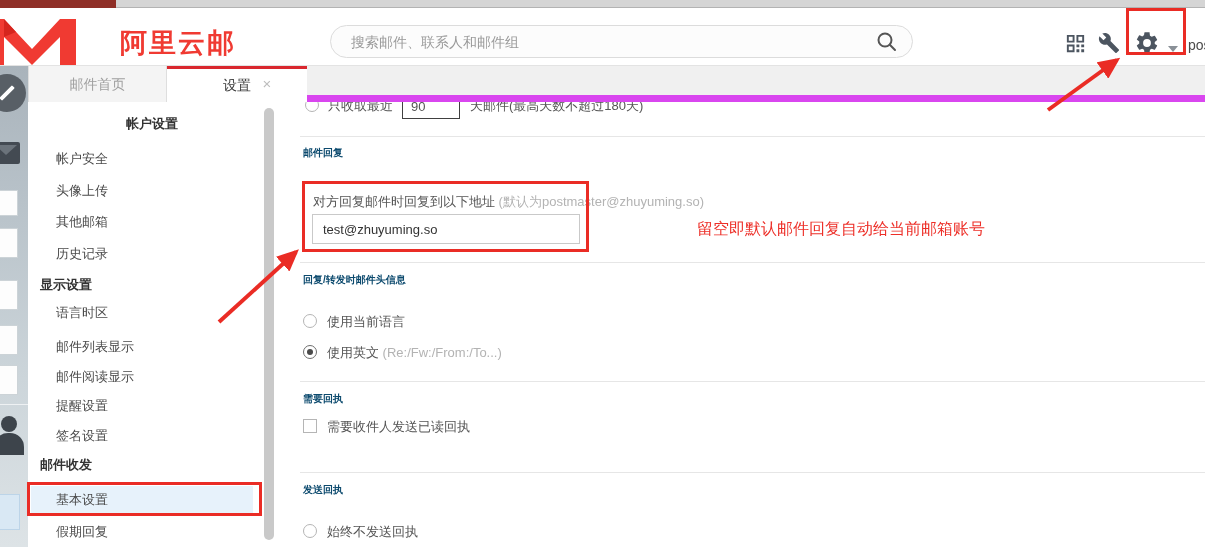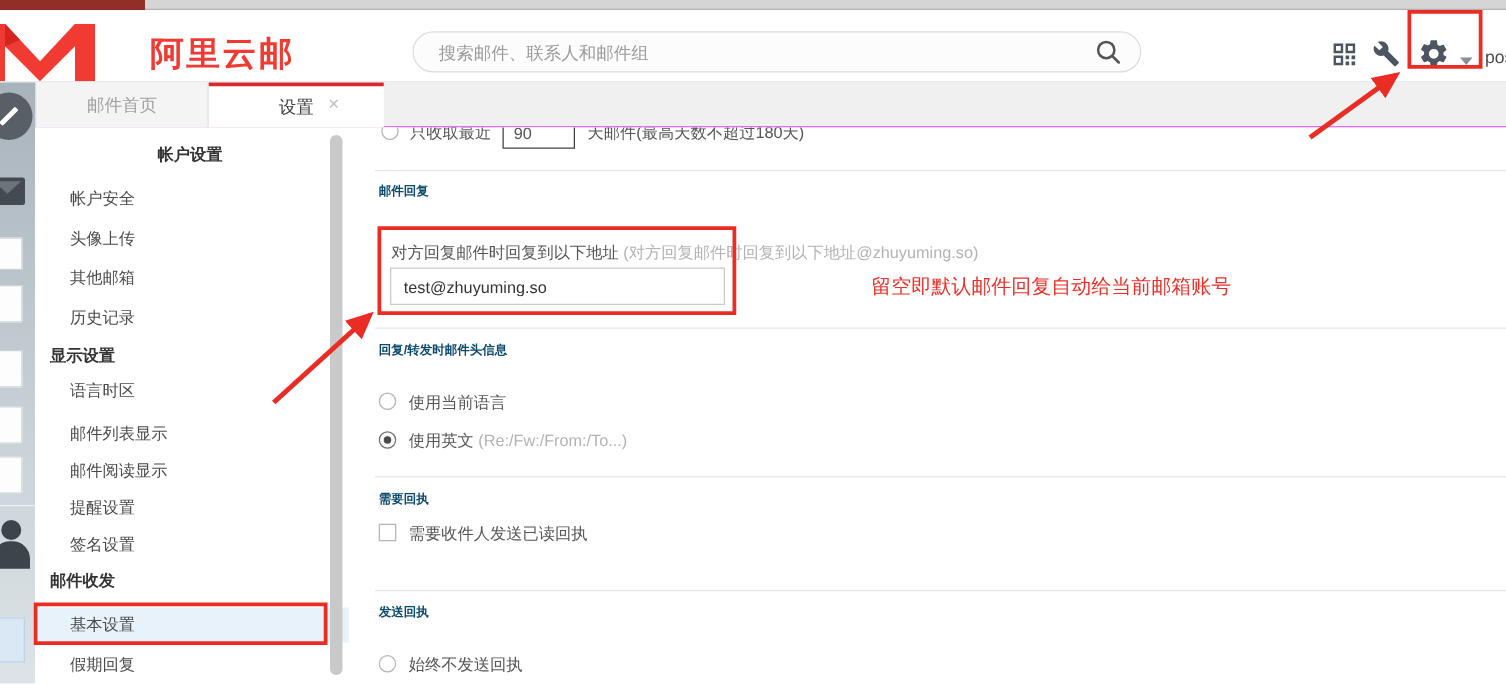--- a/index.html
+++ b/index.html
@@ -31,21 +31,21 @@
   .search-input::placeholder { color:#9a9a9a; opacity:1; }
   .search-glass { left:876px; top:23px; width:22px; height:22px; cursor:pointer; }
   .hdr-ic { color:#4c5560; cursor:pointer; }
   .ic-qr { left:1064px; top:24px; width:23px; height:23px; }
   .ic-wrench { left:1098px; top:24px; width:22px; height:22px; }
   .ic-gear { left:1134px; top:22px; width:26px; height:26px; }
   .caret-down { left:1168px; top:38px; width:0; height:0; border-left:5px solid transparent; border-right:5px solid transparent; border-top:6px solid #8a9097; cursor:pointer; }
   .account-short { left:1188px; top:29px; font-size:14px; color:#4a4a4a; cursor:pointer; }
 
   
-  .tabbar { left:28px; top:66px; width:1177px; height:36px; background:#f0f0f0; border-bottom:1px solid #d946ef; }
+  .tabbar { left:28px; top:66px; width:1177px; height:36px; background:#f0f0f0; border-bottom:7px solid #d946ef; }
   .tab { position:absolute; top:0; height:36px; text-align:center; line-height:36px; font-size:14px; cursor:pointer; }
   .tab-home { left:0; width:139px; background:#f4f4f4; color:#9f9f9f; border-left:1px solid #dedede; border-right:1px solid #dedede; }
   .tab-settings { left:139px; width:140px; background:#fff; color:#3e3e3e; border-top:3px solid #d9272e; line-height:33px; }
   .tab-close { position:absolute; left:255px; top:66px; width:24px; height:36px; line-height:35px; text-align:center; color:#bdbdbd; font-size:15px; cursor:pointer; }
 
   
   .strip { left:0; top:66px; width:28px; height:481px;
     background:linear-gradient(180deg,#a9b3bb 0%,#b9c3ca 30%,#ccd5da 65%,#dde3e6 100%); }
   .strip .compose { position:absolute; left:-12px; top:8px; width:38px; height:38px; border-radius:50%; background:#585f66; cursor:pointer; }
   .strip .compose::after { content:""; position:absolute; left:10px; top:17px; width:18px; height:4px; background:#fff; transform:rotate(-45deg); border-radius:1px; }
@@ -56,21 +56,21 @@
   .strip .sep { position:absolute; left:0; top:338px; width:28px; height:1px; background:#eef1f3; }
   .strip .person { position:absolute; left:-6px; top:350px; width:30px; height:42px; cursor:pointer; }
   .strip .person::before { content:""; position:absolute; left:7px; top:0; width:16px; height:16px; border-radius:50%; background:#3d444b; }
   .strip .person::after { content:""; position:absolute; left:0; top:17px; width:30px; height:22px; border-radius:14px 14px 0 0; background:#3d444b; }
 
   
   .sidebar { left:28px; top:102px; width:272px; height:445px; background:#fff; }
   .side-row { position:absolute; left:0; width:236px; height:30px; line-height:30px; font-size:13px; color:#4a4a4a; cursor:pointer; white-space:nowrap; }
   .side-row.hdr { padding-left:12px; font-weight:bold; color:#333; cursor:default; }
   .side-row.itm { padding-left:28px; }
-  .side-row.sel { left:3px; width:248px; height:28px; line-height:28px; background:#e7f2fb; padding-left:25px; }
+  .side-row.sel { left:3px; width:222px; height:28px; line-height:28px; background:#e7f2fb; padding-left:25px; }
   .side-scroll { position:absolute; left:236px; top:6px; width:10px; height:432px; background:#c9c9c9; border-radius:5px; cursor:pointer; }
 
   
   .content { left:300px; top:102px; width:905px; height:445px; background:#fff; }
   .divider { position:absolute; left:0; width:905px; height:1px; background:#e6e6e6; }
   .sec-title { position:absolute; left:3px; font-size:10px; font-weight:bold; color:#0c4a6e; }
   .clip-wrap { position:absolute; left:0; top:0; width:760px; height:18px; overflow:hidden; }
   .radio { display:inline-block; width:14px; height:14px; border:1px solid #b5b5b5; border-radius:50%; background:#fff; vertical-align:-2px; margin-right:10px; }
   .radio.on { border-color:#6e6e6e; position:relative; }
   .radio.on::after { content:""; position:absolute; left:3px; top:3px; width:6px; height:6px; border-radius:50%; background:#4a4a4a; }
@@ -172,21 +172,21 @@
       <span class="radio clip-radio"></span>
       <span class="clip-t1">只收取最近</span>
       <input class="num-input" value="90" style="">
       <span class="clip-t2">天邮件(最高天数不超过180天)</span>
     </div>
 
     <div class="divider" style="top:34px;"></div>
 
     <div class="sec-title" style="top:44px;">邮件回复</div>
     <div class="reply-label">
-      <span>对方回复邮件时回复到以下地址</span><span class="hint"> (对方回复邮件时回复到以下地址@zhuyuming.so)</span>
+      <span>对方回复邮件时回复到以下地址</span><span class="hint"> (默认为postmaster@zhuyuming.so)</span>
     </div>
     <input class="reply-input" value="test@zhuyuming.so" style="">
 
     <div class="divider" style="top:160px;"></div>
 
     <div class="sec-title" style="top:171px;">回复/转发时邮件头信息</div>
     <div class="opt-row" style="top:211px;">
       <span class="radio"></span><span>使用当前语言</span>
     </div>
     <div class="opt-row" style="top:242px;">

